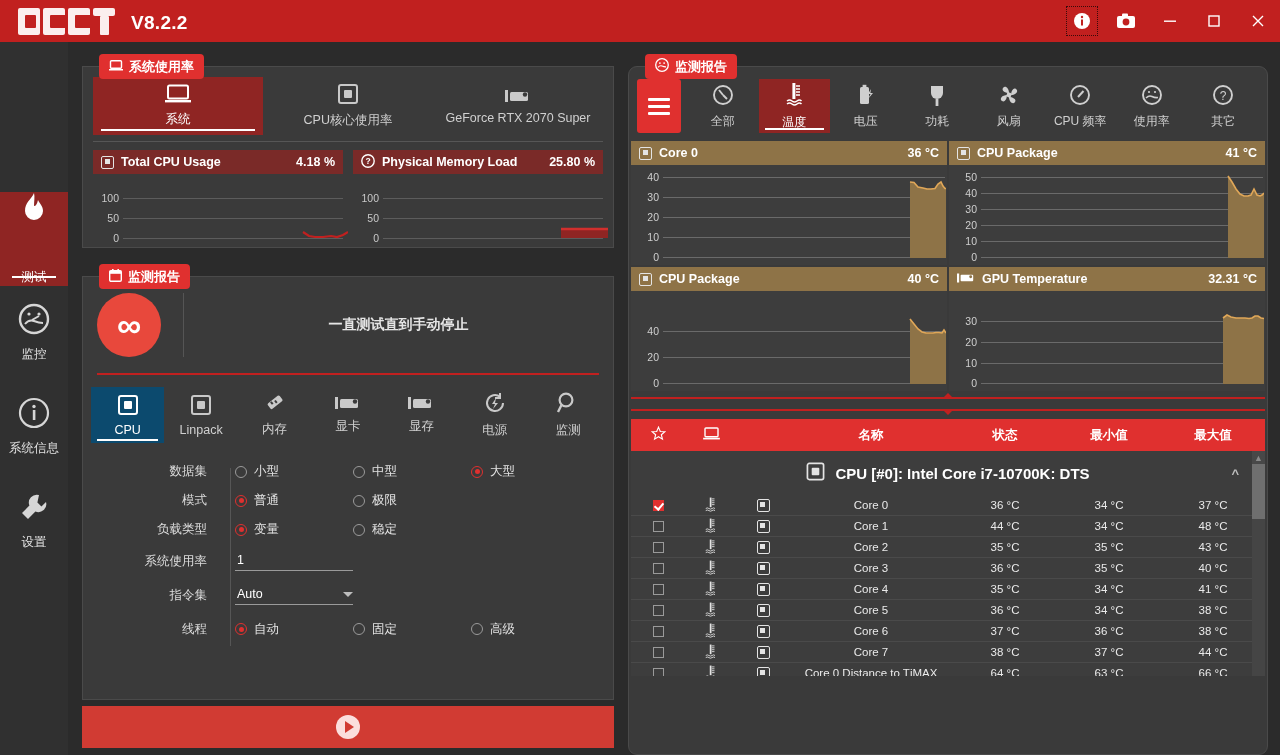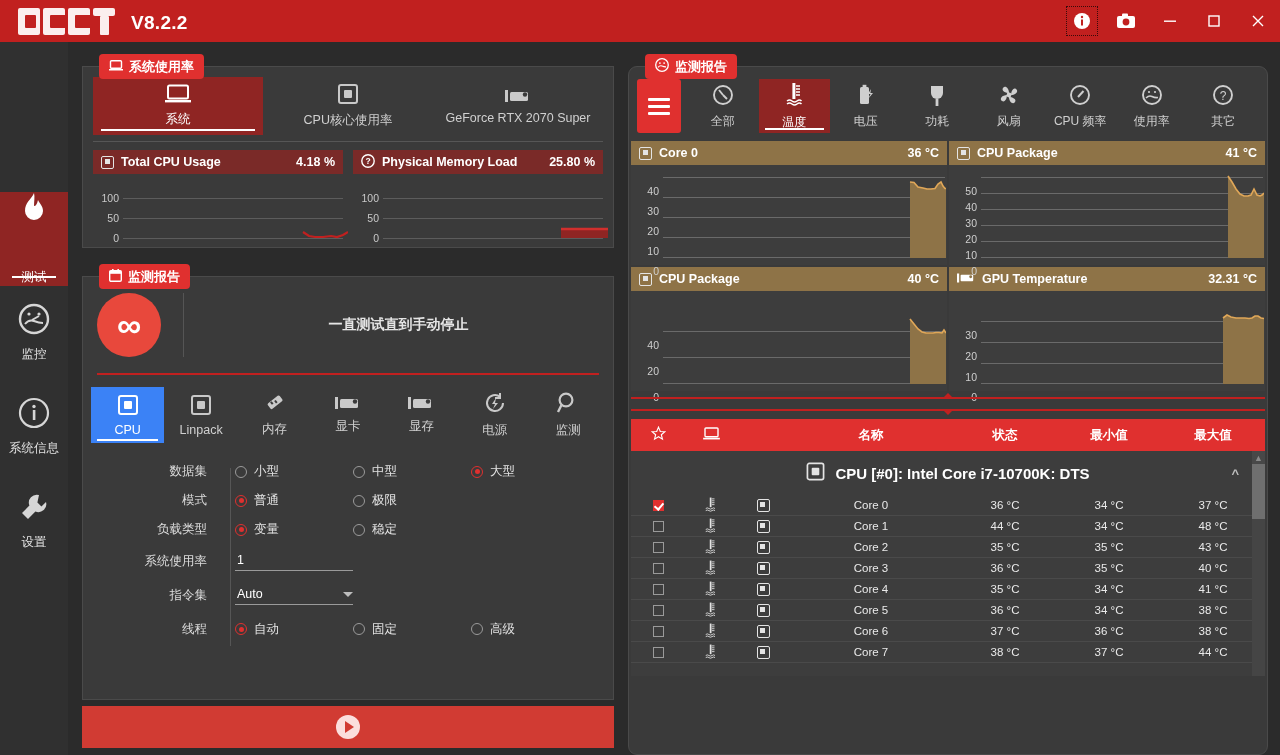--- a/index.html
+++ b/index.html
@@ -95,21 +95,21 @@
     font-size:34px; font-weight:bold; line-height:1;
   }
   .inf-sep{ width:1px; height:64px; background:#555; margin-left:22px;}
   .inf-text{ flex:1; text-align:center; font-size:14px; font-weight:bold; color:#e5e5e5; }
   .red-rule{ height:2px; background:#c1201f; margin:0 14px; }
   .test-tabs{ display:flex; margin:12px 8px 0 8px; height:56px; }
   .tt {
     flex:1; display:flex; flex-direction:column; align-items:center; justify-content:center;
     gap:4px; cursor:pointer; color:#d0d0d0; font-size:12.5px; position:relative;
   }
-  .tt.active{ background:#3b82f6; color:#fff; }
+  .tt.active{ background:#0c4a6e; color:#fff; }
   .tt.active::after{content:"";position:absolute;left:6px;right:6px;bottom:2px;height:2px;background:#fff;}
 
   .form { margin-top:12px; padding-left:8px; display:flex; }
   .form-vrule{ width:1px; background:#565656; margin:0 0 8px 148px; position:absolute; top:468px; bottom:0; left:82px; height:178px;}
   .frow{ display:flex; align-items:center; height:29px; }
   .flabel{ width:140px; text-align:right; padding-right:16px; font-size:12.5px; color:#dcdcdc; }
   .fopts{ display:flex; flex:1; padding-left:12px; }
   .radio{ display:flex; align-items:center; gap:7px; cursor:pointer; font-size:12.5px; color:#e2e2e2; }
   .radio .rc{
     width:12px; height:12px; border-radius:50%; border:1.5px solid #9a9a9a;
@@ -158,21 +158,21 @@
 
   .graph-grid{ display:grid; grid-template-columns:1fr 1fr; gap:2px; margin:8px 2px 0 2px; }
   .tgraph{ background:#3a3a3a; }
   .tg-head{
     height:24px; background:#8e7347; display:flex; align-items:center; padding:0 8px; gap:7px;
     font-size:12.5px; font-weight:bold; color:#fff;
   }
   .tg-head .tname{ flex:1; }
   .tg-body{ position:relative; height:100px; background:#3d3d3d; }
   .tg-body .gl{ left:32px; right:2px; background:#6a6a6a; }
-  .tg-body .gt{ width:28px; font-size:10.5px; color:#cfcfcf;margin-top:14px; }
+  .tg-body .gt{ width:28px; font-size:10.5px; color:#cfcfcf; }
   .tg-body svg{ position:absolute; left:32px; top:0; }
 
   .splitter{
     position:relative; margin:6px 2px 0 2px; height:14px;
     display:flex; align-items:center; justify-content:center; cursor:ns-resize;
   }
   .splitter::before{content:"";position:absolute;left:0;right:0;top:0;height:2px;background:#c1201f;}
   .splitter::after{content:"";position:absolute;left:0;right:0;bottom:0;height:2px;background:#c1201f;}
   .sp-up{width:0;height:0;border-left:5px solid transparent;border-right:5px solid transparent;border-bottom:5px solid #c1201f;position:absolute;top:-4px;}
   .sp-dn{width:0;height:0;border-left:5px solid transparent;border-right:5px solid transparent;border-top:5px solid #c1201f;position:absolute;bottom:-4px;}
@@ -992,20 +992,40 @@
           </div>
           <div class="icell">
               <span class="mini-sq"></span>
             </div>
           <div class="c-name">Core 7</div>
           <div class="c-state">38 °C</div>
           <div class="c-min">37 °C</div>
           <div class="c-max">44 °C</div>
         </div>
 
+        <div class="trow">
+          <div class="cbcell">
+              <span class="cb"></span>
+            </div>
+          <div class="icell">
+            <svg width="14" height="16" viewBox="0 0 16 18">
+                <rect x="6.6" y="0.5" width="2" height="11" fill="#e4e4e4"></rect>
+                <path d="M9 2 h3 M9 4.2 h3 M9 6.4 h3 M9 8.6 h3" stroke="#e4e4e4" stroke-width="1"></path>
+                <path d="M2 13 q1.8-1.4 3.6 0 t3.6 0 q1.8-1.4 3.4 0" fill="none" stroke="#e4e4e4" stroke-width="1"></path>
+                <path d="M2 15.4 q1.8-1.4 3.6 0 t3.6 0 q1.8-1.4 3.4 0" fill="none" stroke="#e4e4e4" stroke-width="1"></path>
+              </svg>
+          </div>
+          <div class="icell">
+              <span class="mini-sq"></span>
+            </div>
+          <div class="c-name">Core 0 Distance to TjMAX</div>
+          <div class="c-state">64 °C</div>
+          <div class="c-min">63 °C</div>
+          <div class="c-max">66 °C</div>
+        </div>
 
         <div class="vscroll">
           <div class="vs-btn">▲</div>
           <div class="vs-thumb"></div>
 
         </div>
       </div>
     </div>
   </div>
 

